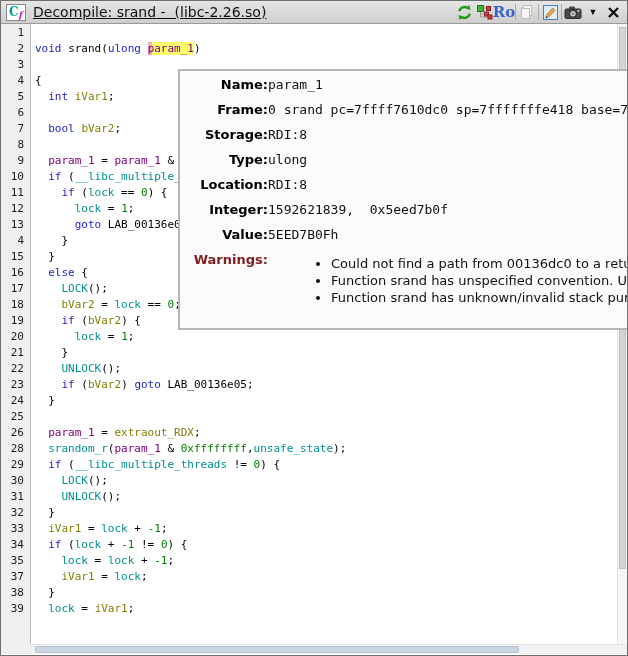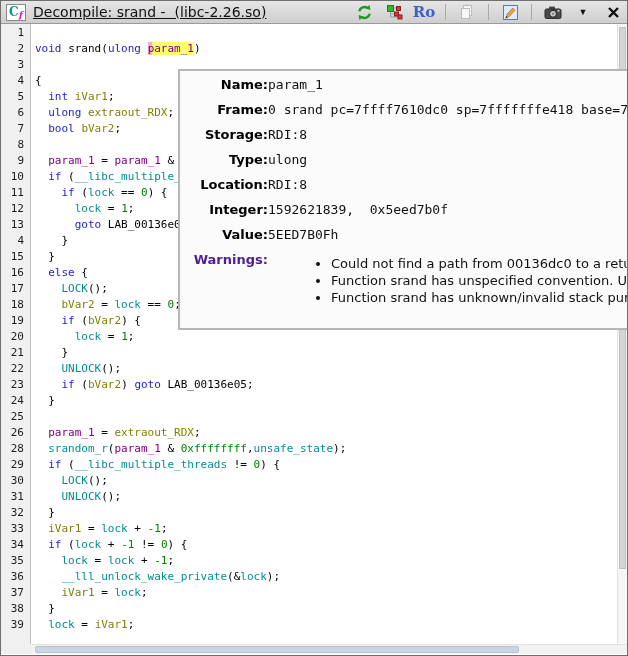--- a/index.html
+++ b/index.html
@@ -17,21 +17,21 @@
   .cf-icon{
     width:20px; height:17px; background:#fff; border:1px solid #8a8a8a;
     font:bold 12px "DejaVu Serif", serif; color:#009a9a;
     display:inline-flex; align-items:center; justify-content:center; flex:none;
   }
   .cf-icon i{ font-style:italic; color:#cc22cc; font-size:10px; margin-top:4px;}
   .wtitle{
     font:14px "DejaVu Sans", sans-serif; color:#111; white-space:pre;
     flex:1 1 auto; overflow:hidden; padding-left:3px;text-decoration:underline;
   }
-  .tb-icons{ display:flex; align-items:center; gap:12px; flex:none; }
+  .tb-icons{ display:flex; align-items:center; gap:2px; flex:none; }
   .tb-btn{ width:18px; height:18px; display:inline-flex; align-items:center; justify-content:center; background:none; border:none; padding:0; cursor:default;}
   .tb-sep{ width:1px; height:16px; background:#aaa; }
   .ro-label{ font:bold 15px "DejaVu Serif", serif; color:#3b62c9; }
   .dd-arrow{ font-size:9px; color:#111; }
   
   .content{ position:relative; height:630px; background:#fff; overflow:hidden; }
   .gutter-bg{ position:absolute; left:0; top:0; bottom:0; width:30px;
     background:#f0f0f0; border-right:1px solid #bdbdbd; }
   .code{ position:absolute; left:0; top:0; right:10px; bottom:10px; overflow:hidden; padding-top:2px; }
   .ln{ display:flex; height:16px; line-height:16px; font:11px "DejaVu Sans Mono", monospace; }
@@ -51,21 +51,21 @@
   .hthumb{ position:absolute; top:1px; bottom:1px; left:3px; width:484px; background:#ccd6e2; border:1px solid #b7c3d4; border-radius:2px;}
   .corner{ position:absolute; left:0; bottom:0; width:31px; height:10px; background:#f0f0f0; }
   
   .tooltip{
     position:absolute; left:177px; top:45px; width:660px; height:261px;
     background:#fbfbfb; border:2px solid #b6b6b6; z-index:5;
     padding:6px 0 0 13px; overflow:hidden;
   }
   .trow{ display:flex; height:25px; align-items:flex-start; }
   .tlabel{ flex:none; width:75px; font:bold 13px "DejaVu Sans", sans-serif; color:#000;text-align:right; }
-  .tlabel.warn{ color:#4c1d95; }
+  .tlabel.warn{ color:#7f1d1d; }
   .tvalue{ font:13px "DejaVu Sans Mono", monospace; white-space:pre; color:#111; }
   .trow-warn{ display:flex; align-items:flex-start; }
   .warn-list{ margin:3px 0 0 48px; padding-left:15px; list-style:disc; }
   .warn-list li{ font:13px "DejaVu Sans", sans-serif; line-height:17px; color:#111; white-space:nowrap; }
 </style>
 </head>
 <body>
 
 <div class="window">
 
@@ -150,21 +150,20 @@
         <div class="ln">
           <span class="num">4</span>
           <span class="src"><span class="c-k">{</span></span>
         </div>
         <div class="ln">
           <span class="num">5</span>
           <span class="src"><span class="c-k">  </span><span class="c-b">int</span><span class="c-k"> </span><span class="c-o">iVar1</span><span class="c-k">;</span></span>
         </div>
         <div class="ln">
           <span class="num">6</span>
-          <span class="src"><span class="c-k">  </span><span class="c-b">ulong</span><span class="c-k"> </span><span class="c-o">extraout_RDX</span><span class="c-k">;</span></span>
         </div>
         <div class="ln">
           <span class="num">7</span>
           <span class="src"><span class="c-k">  </span><span class="c-b">bool</span><span class="c-k"> </span><span class="c-o">bVar2</span><span class="c-k">;</span></span>
         </div>
         <div class="ln">
           <span class="num">8</span>
           <span class="src"></span>
         </div>
         <div class="ln">
@@ -262,24 +261,20 @@
           <span class="num">33</span>
           <span class="src"><span class="c-k">  </span><span class="c-o">iVar1</span><span class="c-k"> = </span><span class="c-t">lock</span><span class="c-k"> + </span><span class="c-g">-1</span><span class="c-k">;</span></span>
         </div>
         <div class="ln">
           <span class="num">34</span>
           <span class="src"><span class="c-k">  </span><span class="c-b">if</span><span class="c-k"> (</span><span class="c-t">lock</span><span class="c-k"> + </span><span class="c-g">-1</span><span class="c-k"> != </span><span class="c-g">0</span><span class="c-k">) {</span></span>
         </div>
         <div class="ln">
           <span class="num">35</span>
           <span class="src"><span class="c-k">    </span><span class="c-t">lock</span><span class="c-k"> = </span><span class="c-t">lock</span><span class="c-k"> + </span><span class="c-g">-1</span><span class="c-k">;</span></span>
-        </div>
-        <div class="ln">
-          <span class="num">36</span>
-          <span class="src"><span class="c-k">    </span><span class="c-t">__lll_unlock_wake_private</span><span class="c-k">(&amp;</span><span class="c-t">lock</span><span class="c-k">);</span></span>
         </div>
         <div class="ln">
           <span class="num">37</span>
           <span class="src"><span class="c-k">    </span><span class="c-o">iVar1</span><span class="c-k"> = </span><span class="c-t">lock</span><span class="c-k">;</span></span>
         </div>
         <div class="ln">
           <span class="num">38</span>
           <span class="src"><span class="c-k">  }</span></span>
         </div>
         <div class="ln">

